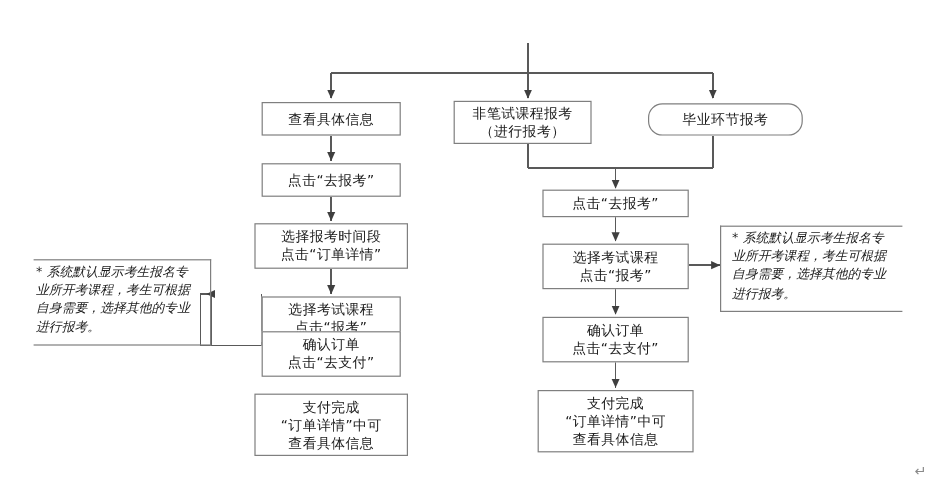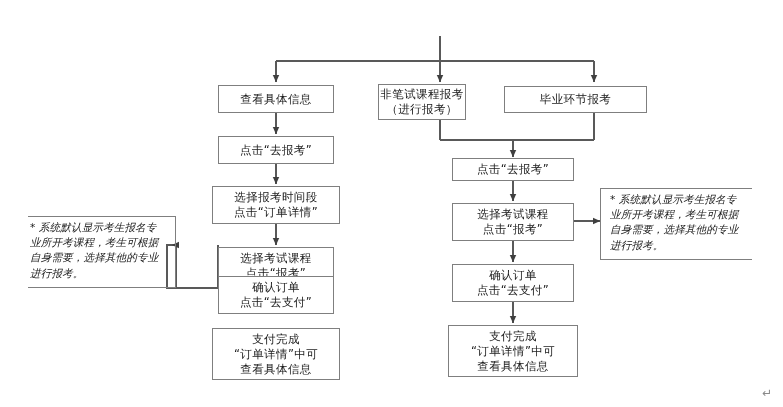--- a/index.html
+++ b/index.html
@@ -106,26 +106,26 @@
 
       <path d="M574,221 L600,221" marker-end="url(#arrow)"></path>
     </g>
   </svg>
 
 
   <div class="node" style="left:218px;top:85px;width:116px;height:28px;">
     <span class="ln">查看具体信息</span>
   </div>
 
-  <div class="node" style="left:378px;top:84px;width:88px;height:36px;">
+  <div class="node" style="left:378px;top:84px;width:115px;height:36px;">
     <span class="ln">非笔试课程报考</span>
     <span class="ln">（进行报考）</span>
   </div>
 
-  <div class="node" style="left:504px;top:86px;width:143px;height:27px;">
+  <div class="node" style="left:540px;top:86px;width:129px;height:27px;border-radius:12px;">
     <span class="ln">毕业环节报考</span>
   </div>
 
   <div class="node" style="left:218px;top:136px;width:116px;height:28px;">
     <span class="ln">点击“去报考”</span>
   </div>
 
   <div class="node" style="left:212px;top:186px;width:128px;height:38px;text-align:right;">
     <span class="ln">选择报考时间段</span>
     <span class="ln">点击“订单详情”</span>

